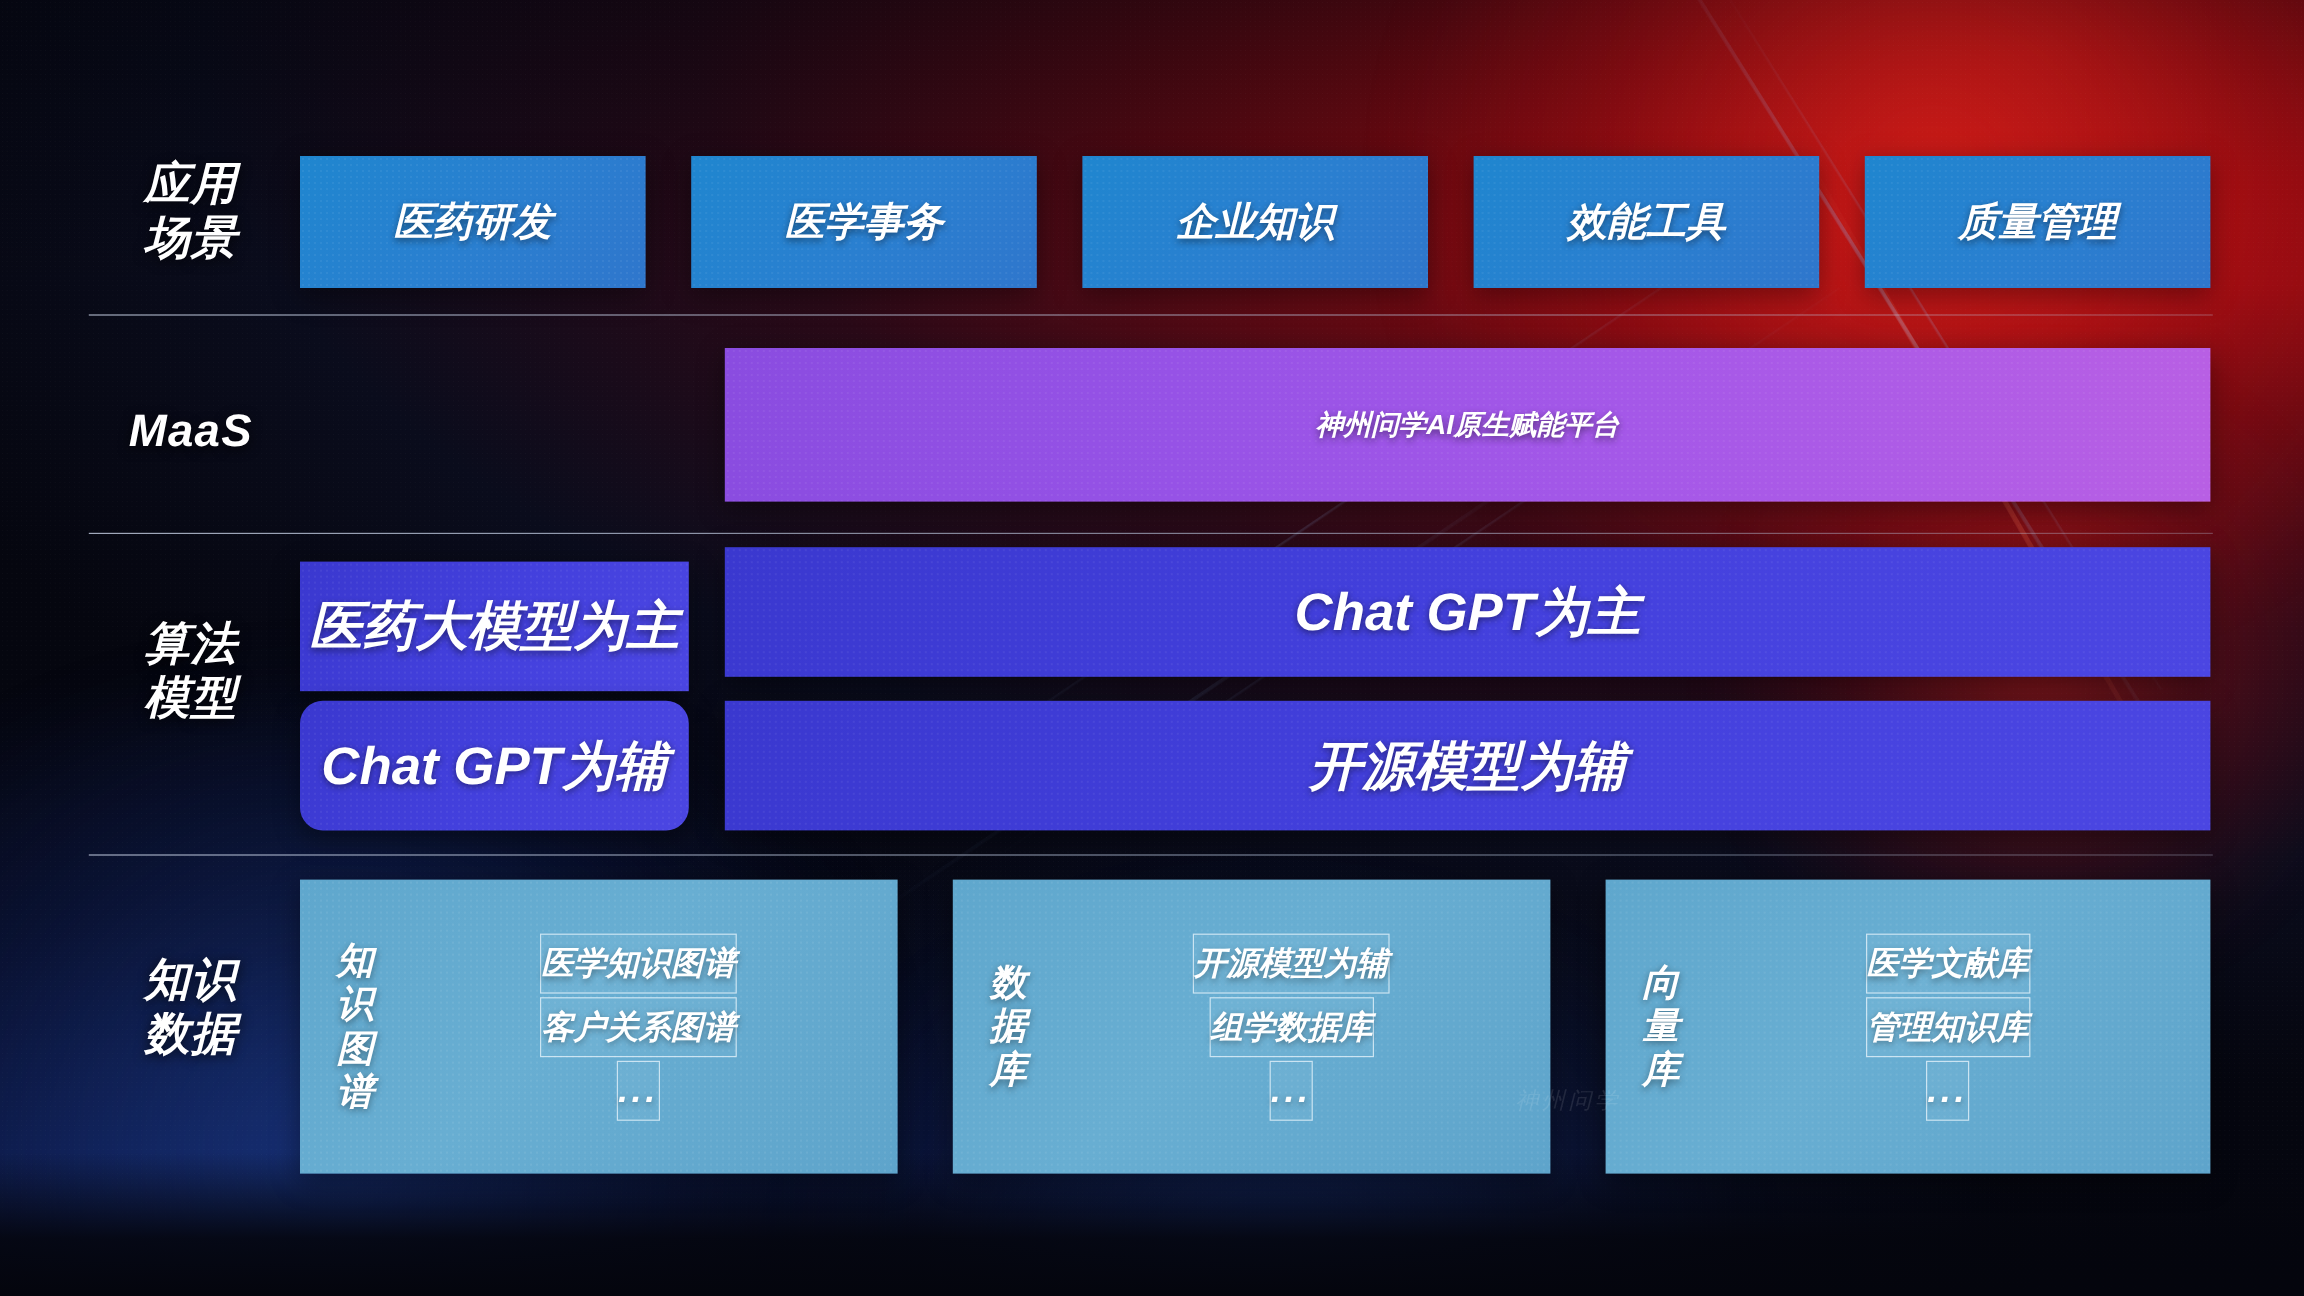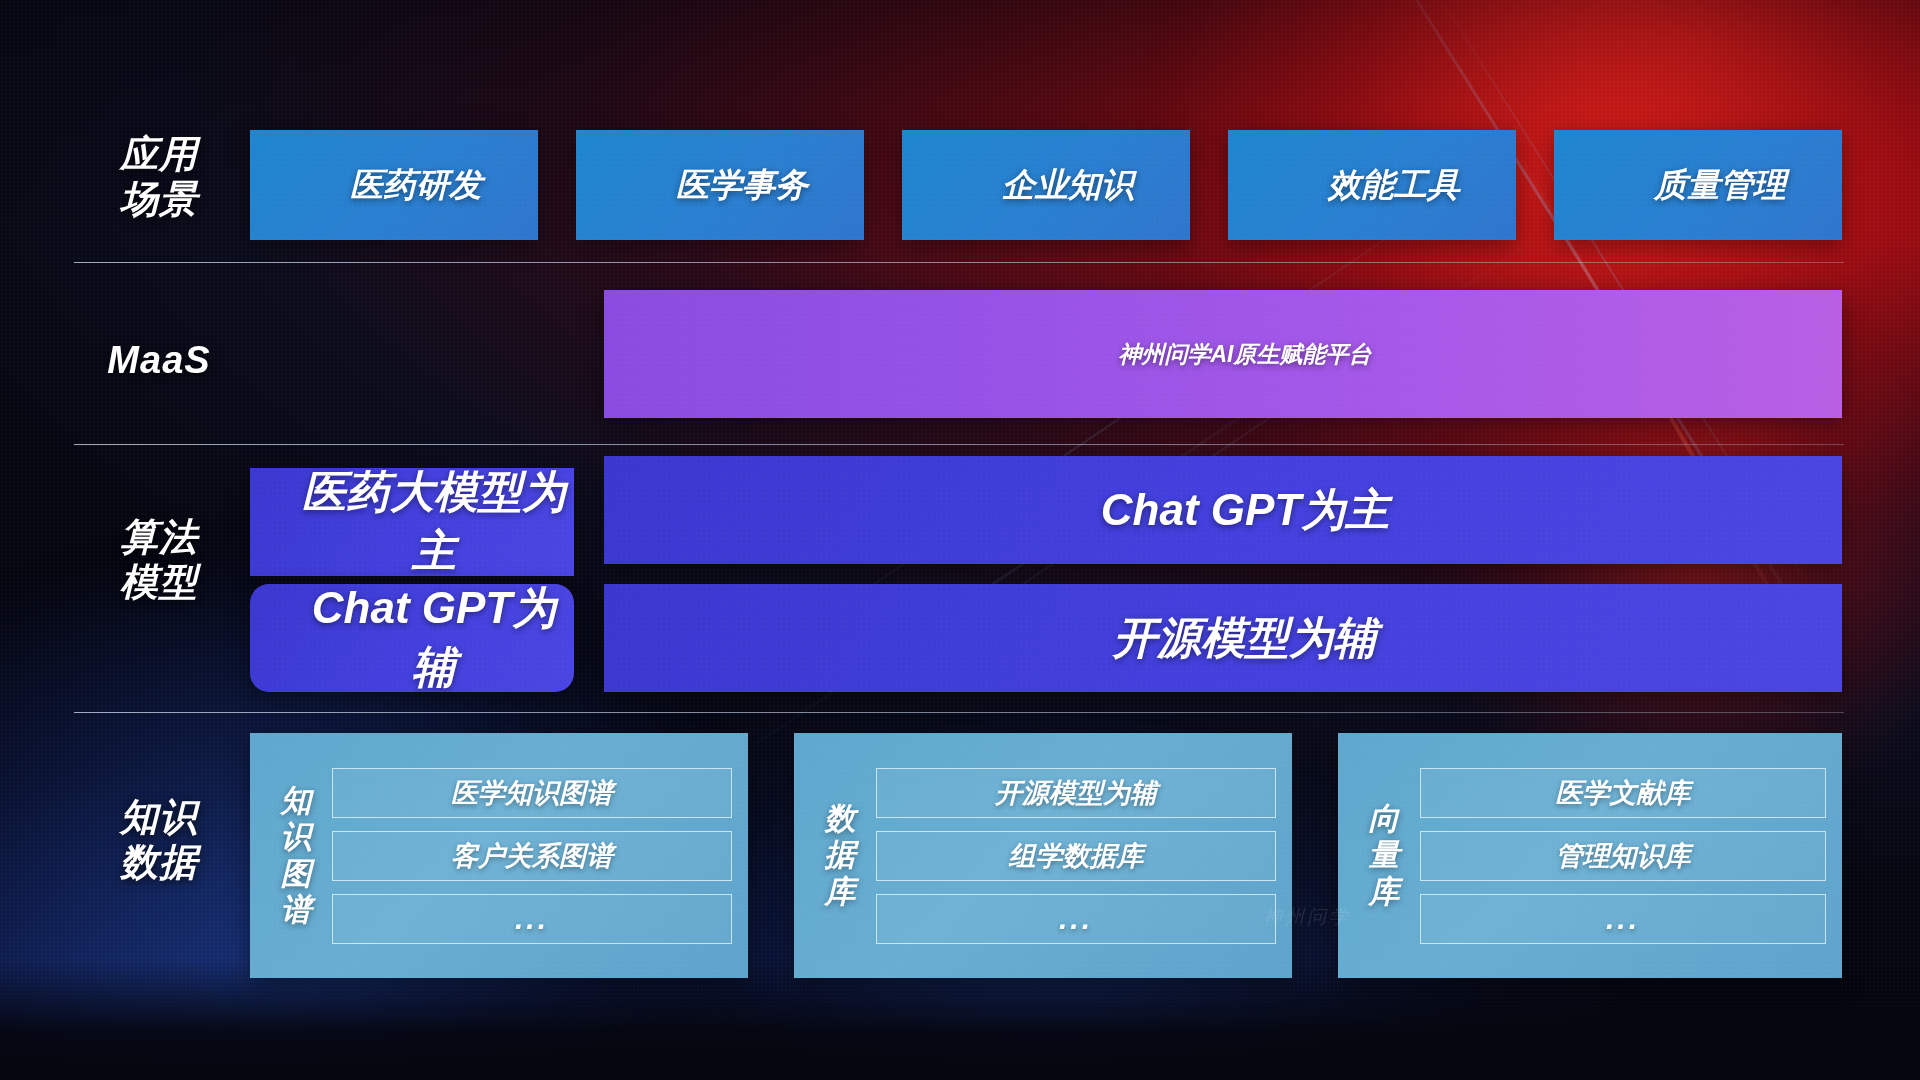--- a/index.html
+++ b/index.html
@@ -63,21 +63,20 @@
   }
 
   .box {
     position:absolute;
     display:flex; align-items:center; justify-content:center;
     color:#ffffff;
     font-weight:bold;
     text-align:center;
     text-shadow:0 2px 6px rgba(0,0,0,.45);
     overflow:hidden;
-    padding-left:44px;
   }
   .box::after {
     content:""; position:absolute; inset:0; pointer-events:none;
     background-image:radial-gradient(rgba(255,255,255,.16) .8px, transparent .9px);
     background-size:5px 5px; opacity:.35;
   }
 
   
   .app-box {
     background:linear-gradient(135deg,#1f86cf 0%, #2a7fd0 55%, #2f76cc 100%);
@@ -116,21 +115,21 @@
     background-size:5px 5px; opacity:.4;
   }
   .kd-vlabel {
     position:relative; z-index:1;
     width:72px; flex:0 0 72px;
     display:flex; flex-direction:column;
     align-items:center; justify-content:center;
     color:#fff; font-weight:bold; font-size:31px; line-height:1.17;
     text-shadow:0 2px 6px rgba(0,0,0,.4);
   }
-  .kd-items { position:relative; z-index:1; flex:1; display:flex; flex-direction:column; justify-content:center; gap:13px; }
+  .kd-items { position:relative; z-index:1; flex:1; display:flex; flex-direction:column; justify-content:center; gap:3px;align-items:center; }
   .kd-item {
     height:50px;
     border:1px solid rgba(235,245,252,.75);
     display:flex; align-items:center; justify-content:center;
     color:#ffffff; font-weight:bold; font-size:27px;
     text-shadow:0 2px 5px rgba(0,0,0,.35);
     background:rgba(255,255,255,.05);
   }
   .kd-item.ellipsis { font-size:30px; letter-spacing:3px; }
 

